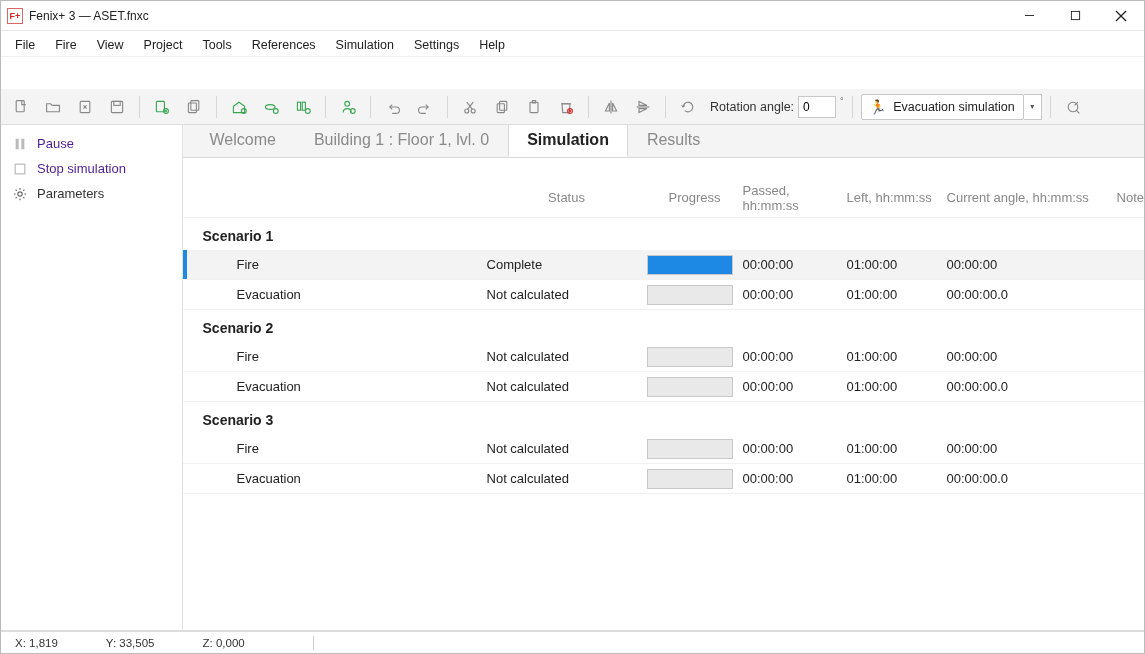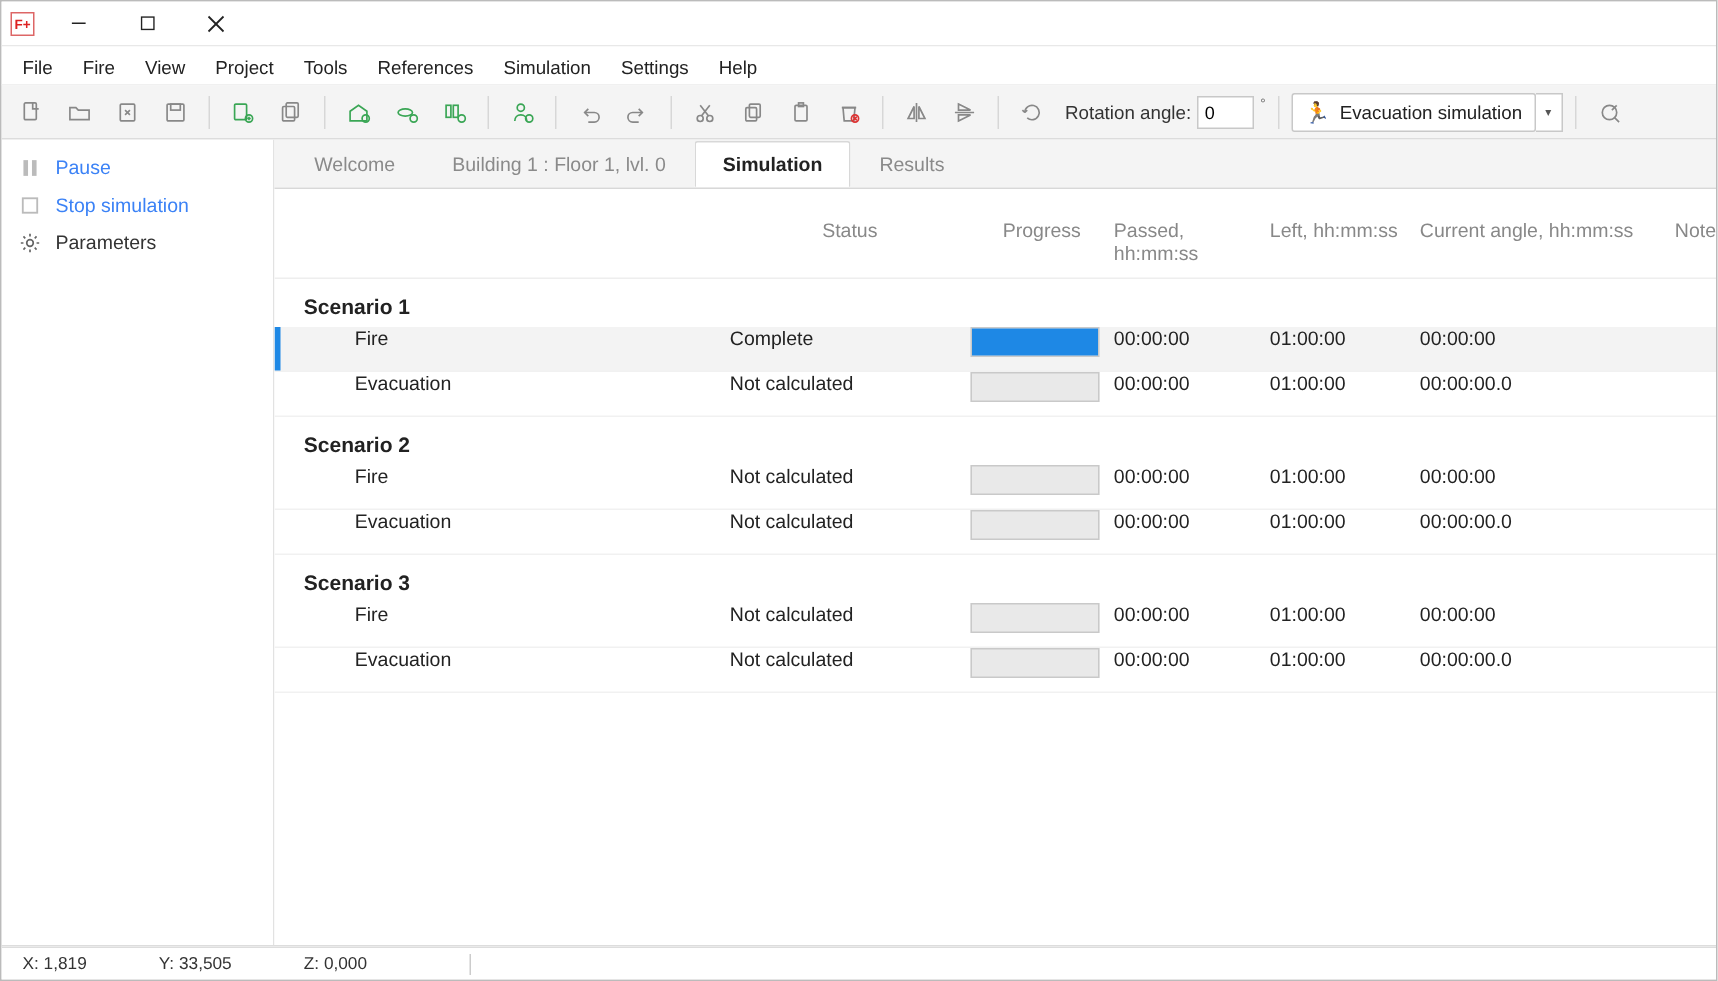--- a/index.html
+++ b/index.html
@@ -51,20 +51,21 @@
   .menubar span { padding:4px 10px; cursor:default; }
   
   .toolbar {
     height:36px;
     background:#f4f4f4;
     border-bottom:1px solid #dcdcdc;
     display:flex;
     align-items:center;
     padding:0 6px;
     gap:4px;
+    margin-top:32px;
   }
   .tb-sep { width:1px; height:22px; background:#d7d7d7; margin:0 4px;}
   .tb-btn {
     width:28px; height:28px;
     display:flex; align-items:center; justify-content:center;
     border-radius:3px;
     color:#777;
   }
   .tb-btn svg { width:16px;height:16px; stroke:#888; fill:none; stroke-width:1.4;}
   .tb-btn.accent svg { stroke:#3aa655;}
@@ -93,33 +94,33 @@
   .sidebar {
     width:250px;
     border-right:1px solid #e2e2e2;
     background:#fff;
     padding-top:6px;
   }
   .side-item {
     display:flex; align-items:center; gap:10px;
     padding:5px 12px; font-size:13px; color:#333;
   }
-  .side-item.dim { color:#3b82f6;}
+  .side-item.dim { color:#4c1d95;}
   .side-item svg,.side-item .ic{ width:14px;height:14px; }
   .content { flex:1; display:flex; flex-direction:column; background:#f4f4f4;}
   .tabs {
     height:32px;
     display:flex;
     align-items:flex-end;
     background:#f4f4f4;
     padding-left:8px;
   }
   .tab {
     padding:7px 18px;
-    font-size:13px;
+    font-size:16px;
     color:#8a8a8a;
     border:1px solid transparent;
     cursor:default;
   }
   .tab.active{
     background:#fff;
     color:#222;
     font-weight:600;
     border:1px solid #d8d8d8;
     border-bottom:1px solid #fff;
@@ -136,21 +137,21 @@
   .cell-passed{ width:104px;}
   .cell-left{ width:100px;}
   .cell-stage{ width:170px;}
   .cell-note{ flex:1;}
   
   .scn-h {
     font-weight:600; font-size:14px; color:#222;
     padding:10px 0 6px 20px;
   }
   .row {
-    display:flex; height:30px; font-size:13px;
+    display:flex; align-items:center; height:30px; font-size:13px;
     border-bottom:1px solid #f1f1f1;
   }
   .row.sel { background:#f3f3f3;}
   .row.sel .marker{ background:#1e88e5;}
   .marker{ width:4px; height:100%; margin-right:0;}
   .row .cell-name{ padding-left:50px;}
   .prog-bar{
     width:86px;height:20px;border:1px solid #c9c9c9;background:#e9e9e9;position:relative;
   }
   .prog-fill{ position:absolute;left:0;top:0;bottom:0;background:#1e88e5;}
@@ -161,20 +162,21 @@
   }
   .statusbar .sep{ width:1px;height:14px;background:#ccc;margin-left:20px;}
   
   .th { color:#888; }
 </style>
 </head>
 <body>
 
 <div class="titlebar">
   <div class="app-icon">F+</div>
+  <div class="title">Fenix+ 3 — ASET.fnxc</div>
   <div class="win-controls">
     <div class="win-btn">
       <svg viewBox="0 0 12 12" width="11" height="11">
           <line x1="1" y1="6" x2="11" y2="6" stroke="#222" stroke-width="1"></line>
         </svg>
     </div>
     <div class="win-btn">
       <svg viewBox="0 0 12 12" width="11" height="11">
           <rect x="1.5" y="1.5" width="9" height="9" fill="none" stroke="#222" stroke-width="1"></rect>
         </svg>

